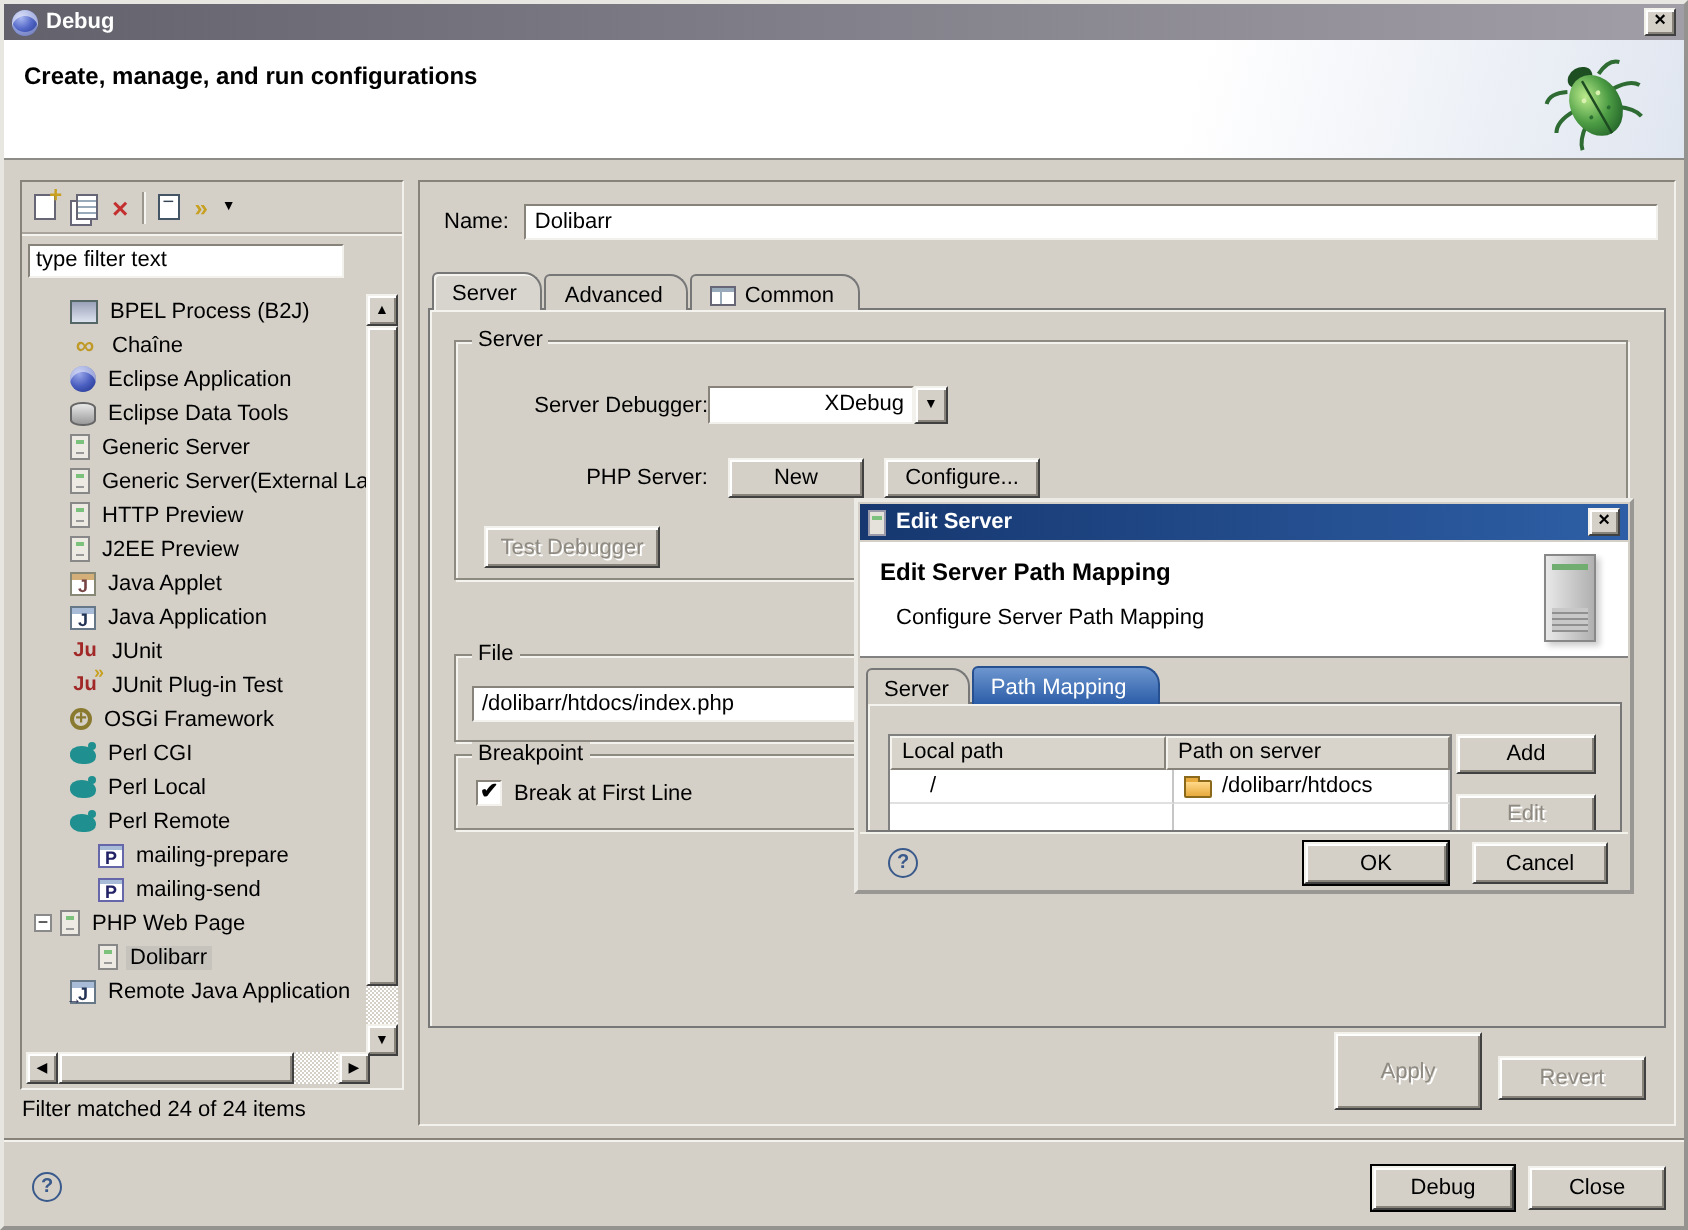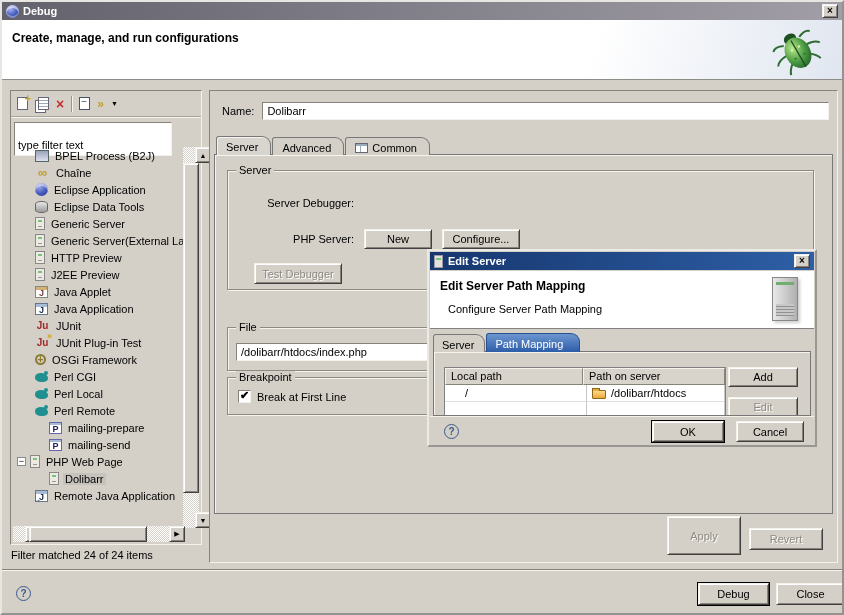--- a/index.html
+++ b/index.html
@@ -5,21 +5,21 @@
   * { margin:0; padding:0; box-sizing:border-box; }
   body { background:#808080; font-family:"Liberation Sans", sans-serif; }
   #window {
     position:relative; width:844px; height:615px; overflow:hidden;
     background:#d4d0c8; font-size:11px; color:#000;
     border:2px outset #e8e6e0;
   }
   
   .raised { background:#d4d0c8; border:1px solid; border-color:#f2f1ec #404040 #404040 #f2f1ec;
             box-shadow: inset 1px 1px 0 #ffffff, inset -1px -1px 0 #87837b; }
-  .btn { display:flex; align-items:center; justify-content:center; cursor:default; font-size:11px;margin-left:12px; }
+  .btn { display:flex; align-items:center; justify-content:center; cursor:default; font-size:11px; }
   .btn.default { outline:1px solid #000; }
   .disabled-text { color:#8e8a82; text-shadow:1px 1px 0 #fff; }
   
   .titlebar { position:absolute; left:0; top:0; right:0; height:18px;
     background:linear-gradient(to right,#63626c,#a19ea7);
     display:flex; align-items:center; gap:4px; padding:0 4px; color:#fff; font-weight:bold; }
   .close-btn { margin-left:auto; width:16px; height:14px; font-weight:bold; font-size:10px; color:#000; }
   .close-btn::after { content:"×"; line-height:10px; }
   .eclipse-icon { width:13px; height:13px; border-radius:50%;
     background: radial-gradient(circle at 35% 30%, #aab8f0 0%, #5468c8 45%, #1c2f88 100%);
@@ -44,21 +44,21 @@
   .ico-del { color:#c43030; font-weight:bold; font-size:14px; line-height:14px; }
   .ico-del::after { content:"×"; }
   .pg-collapse { border-color:#456; }
   .pg-collapse::after { content:"−"; position:absolute; left:1px; top:-2px; font-size:10px; color:#345; }
   .ico-filter { color:#c8a020; font-weight:bold; font-size:12px; }
   .ico-filter::after { content:"»"; }
   .ico-caret { font-size:7px; }
   .ico-caret::after { content:"▼"; }
   .lp-filter { position:absolute; left:3px; top:31px; width:158px; height:17px;
     background:#fff; border:1px solid; border-color:#87837b #f2f1ec #f2f1ec #87837b;
-    padding:16px 3px; line-height:13px; }
+    padding:1px 3px; line-height:13px; }
   .lp-tree { position:absolute; left:2px; top:56px; width:172px; height:381px; overflow:hidden; }
   .tree-item { display:flex; align-items:center; height:17px; padding-left:22px; gap:4px; white-space:nowrap; }
   .tree-item.parent { padding-left:4px; }
   .tree-item.child { padding-left:36px; }
   .tree-label { padding:0 2px; }
   .tree-item.selected .tree-label { background:#c6c3bd; }
   .expander { width:9px; height:9px; background:#fff; border:1px solid #8a8a8a;
     display:flex; align-items:center; justify-content:center; font-size:9px; line-height:7px; flex:none; }
   .expander::after { content:"−"; }
   
@@ -360,20 +360,24 @@
           <span>Common</span>
         </div>
     </div>
 
     <div class="tab-content">
 
       <div class="group g-server">
         <span class="group-title">Server</span>
         <div class="frow" style="left:14px;top:22px;right:10px;height:19px">
           <span style="width:112px">Server Debugger:</span>
+          <div class="combo" style="width:120px">
+            <span class="combo-val">XDebug</span>
+            <span class="combo-arrow raised btn"></span>
+          </div>
         </div>
         <div class="frow" style="left:14px;top:58px;right:10px;height:20px">
           <span style="width:112px">PHP Server:</span>
           <span class="btn raised" style="margin-left:10px;width:68px;height:20px">New</span>
           <span class="btn raised" style="margin-left:10px;width:78px;height:20px">Configure...</span>
         </div>
         <span class="btn raised disabled-text" style="position:absolute;left:14px;top:92px;width:88px;height:21px">Test Debugger</span>
       </div>
 
       <div class="group g-file">

